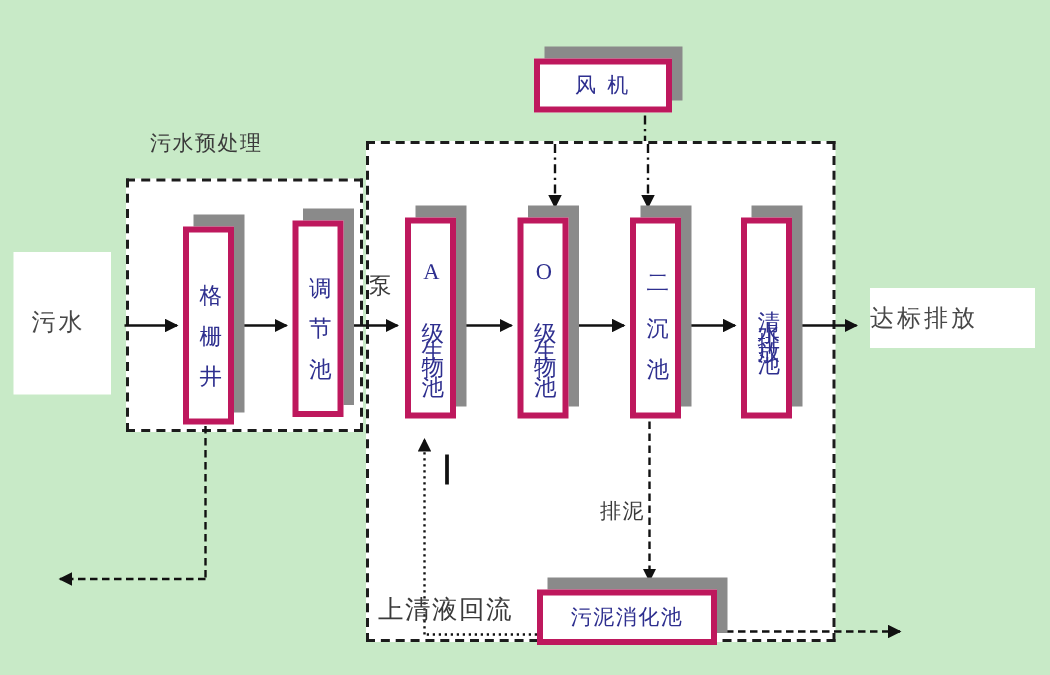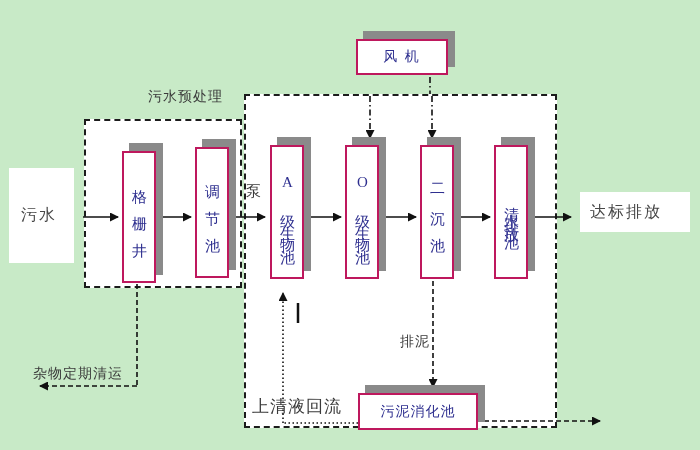--- a/index.html
+++ b/index.html
@@ -15,21 +15,21 @@
   }
   
   #lines{position:absolute;left:0;top:0;z-index:2;pointer-events:none;}
   
   .lbl{
     position:absolute;color:#3a3a3a;font-size:14px;letter-spacing:1px;
     white-space:nowrap;z-index:3;line-height:1.2;
   }
   
   .node{
-    position:absolute;background:#ffffff;border:2px solid #be185d;
+    position:absolute;background:#ffffff;border:4px solid #be185d;
     box-sizing:border-box;color:#2e2f8f;z-index:4;
     display:flex;align-items:center;justify-content:center;
     box-shadow:7px -8px 0 0 #8a8a8a;
   }
   .vert{
     writing-mode:vertical-rl;text-orientation:upright;
     font-size:15px;line-height:1;
   }
   .sp-wide{letter-spacing:27px;}
   .sp-mid{letter-spacing:12px;}
@@ -81,28 +81,27 @@
 
       <path d="M137,284 V386" stroke-dasharray="5 3"></path>
       <path d="M137,386 H40" stroke-dasharray="5 3" marker-end="url(#ah)"></path>
 
       <path d="M460,421 H600" stroke-dasharray="5 3" marker-end="url(#ah)"></path>
 
       <path d="M298,303 V323" stroke-width="2.5"></path>
     </g>
   </svg>
 
-  <div class="lbl" style="left:100px;top:89px;margin-left:48px;">污水预处理</div>
+  <div class="lbl" style="left:100px;top:89px;">污水预处理</div>
   <div class="lbl" style="left:246px;top:182px;font-size:15px;">泵</div>
-  <div class="lbl" style="left:33px;top:366px;">杂物定期清运</div>
   <div class="lbl" style="left:252px;top:397px;font-size:17px;">上清液回流</div>
   <div class="lbl" style="left:400px;top:334px;">排泥</div>
 
   <div class="plain" style="left:9px;top:168px;width:65px;height:95px;padding-left:12px;">污水</div>
-  <div class="plain" style="left:580px;top:192px;width:110px;height:40px;padding-left:10px;">达标排放</div>
+  <div class="plain" style="left:580px;top:192px;width:110px;height:40px;">达标排放</div>
 
   <div class="node vert sp-wide" style="left:122px;top:151px;width:34px;height:132px;">格栅井</div>
   <div class="node vert sp-wide" style="left:195px;top:147px;width:34px;height:131px;">调节池</div>
   <div class="node vert sp-mid" style="left:270px;top:145px;width:34px;height:134px;">A级生物池</div>
   <div class="node vert sp-mid" style="left:345px;top:145px;width:34px;height:134px;">O级生物池</div>
   <div class="node vert sp-wide" style="left:420px;top:145px;width:34px;height:134px;">二沉池</div>
   <div class="node vert sp-tight" style="left:494px;top:145px;width:34px;height:134px;">清水排放池</div>
   <div class="node horiz" style="left:356px;top:39px;width:92px;height:36px;">风 机</div>
   <div class="node horiz" style="left:358px;top:393px;width:120px;height:37px;letter-spacing:1px;">污泥消化池</div>
 

